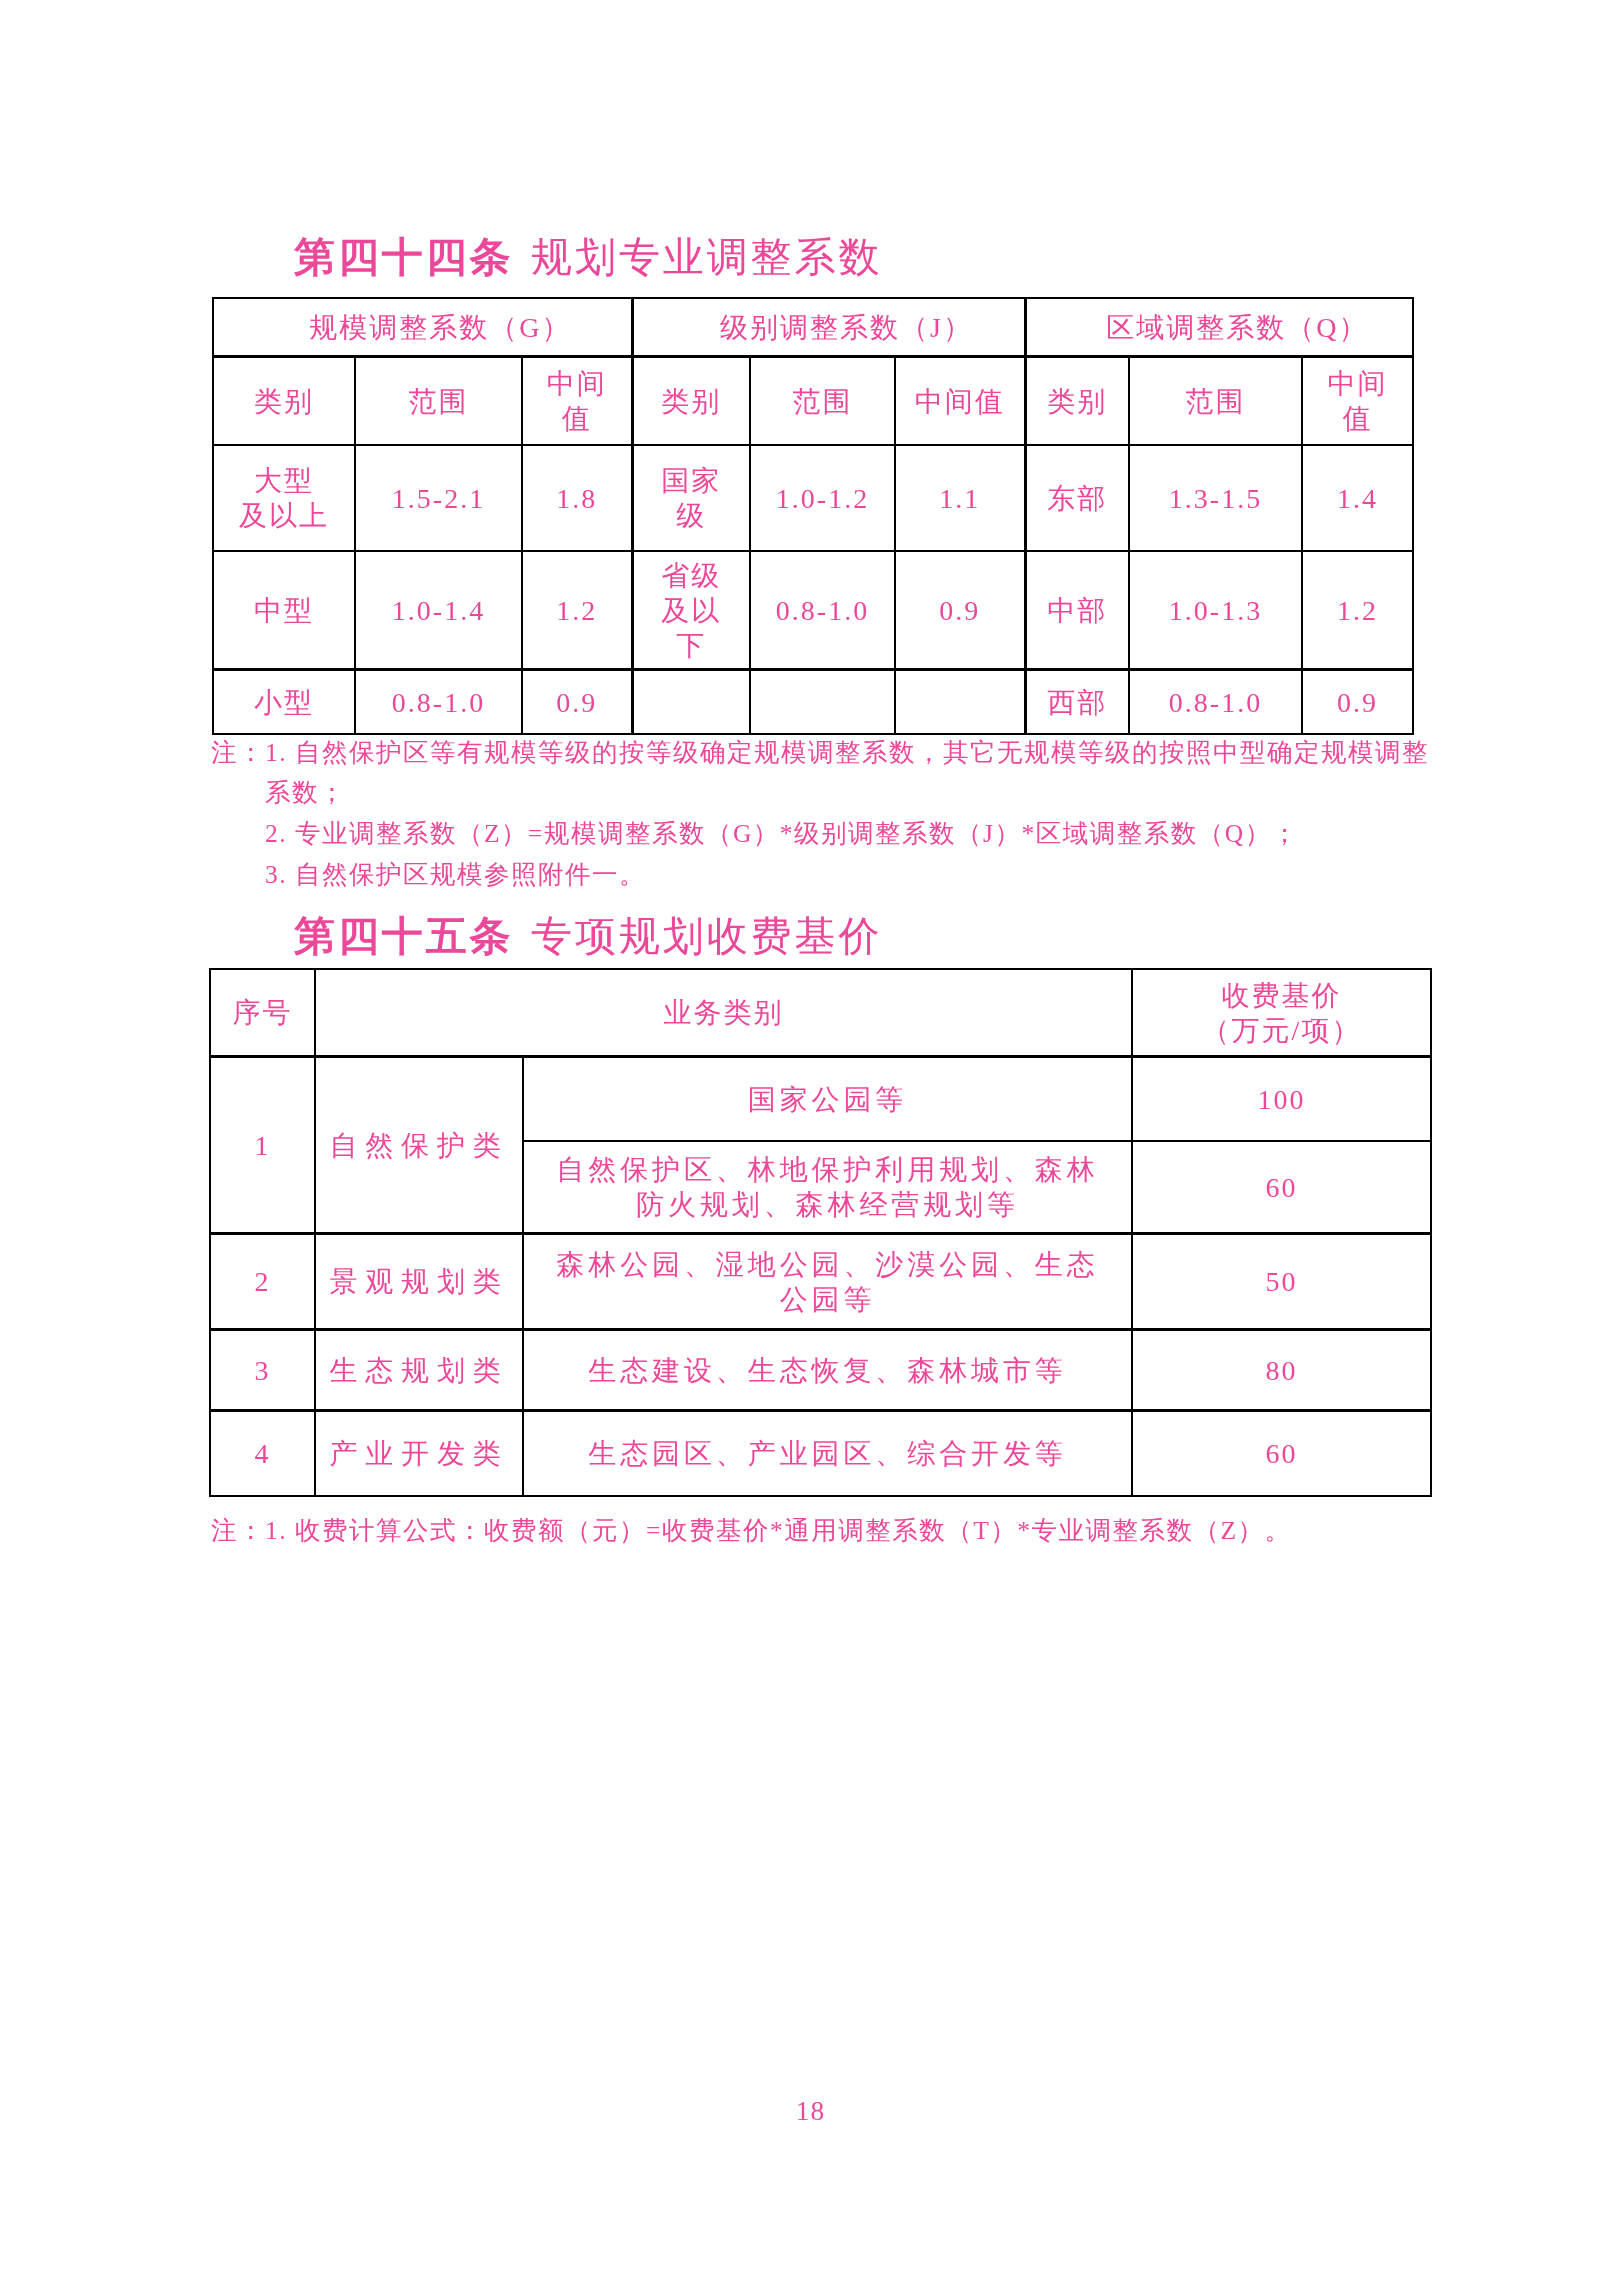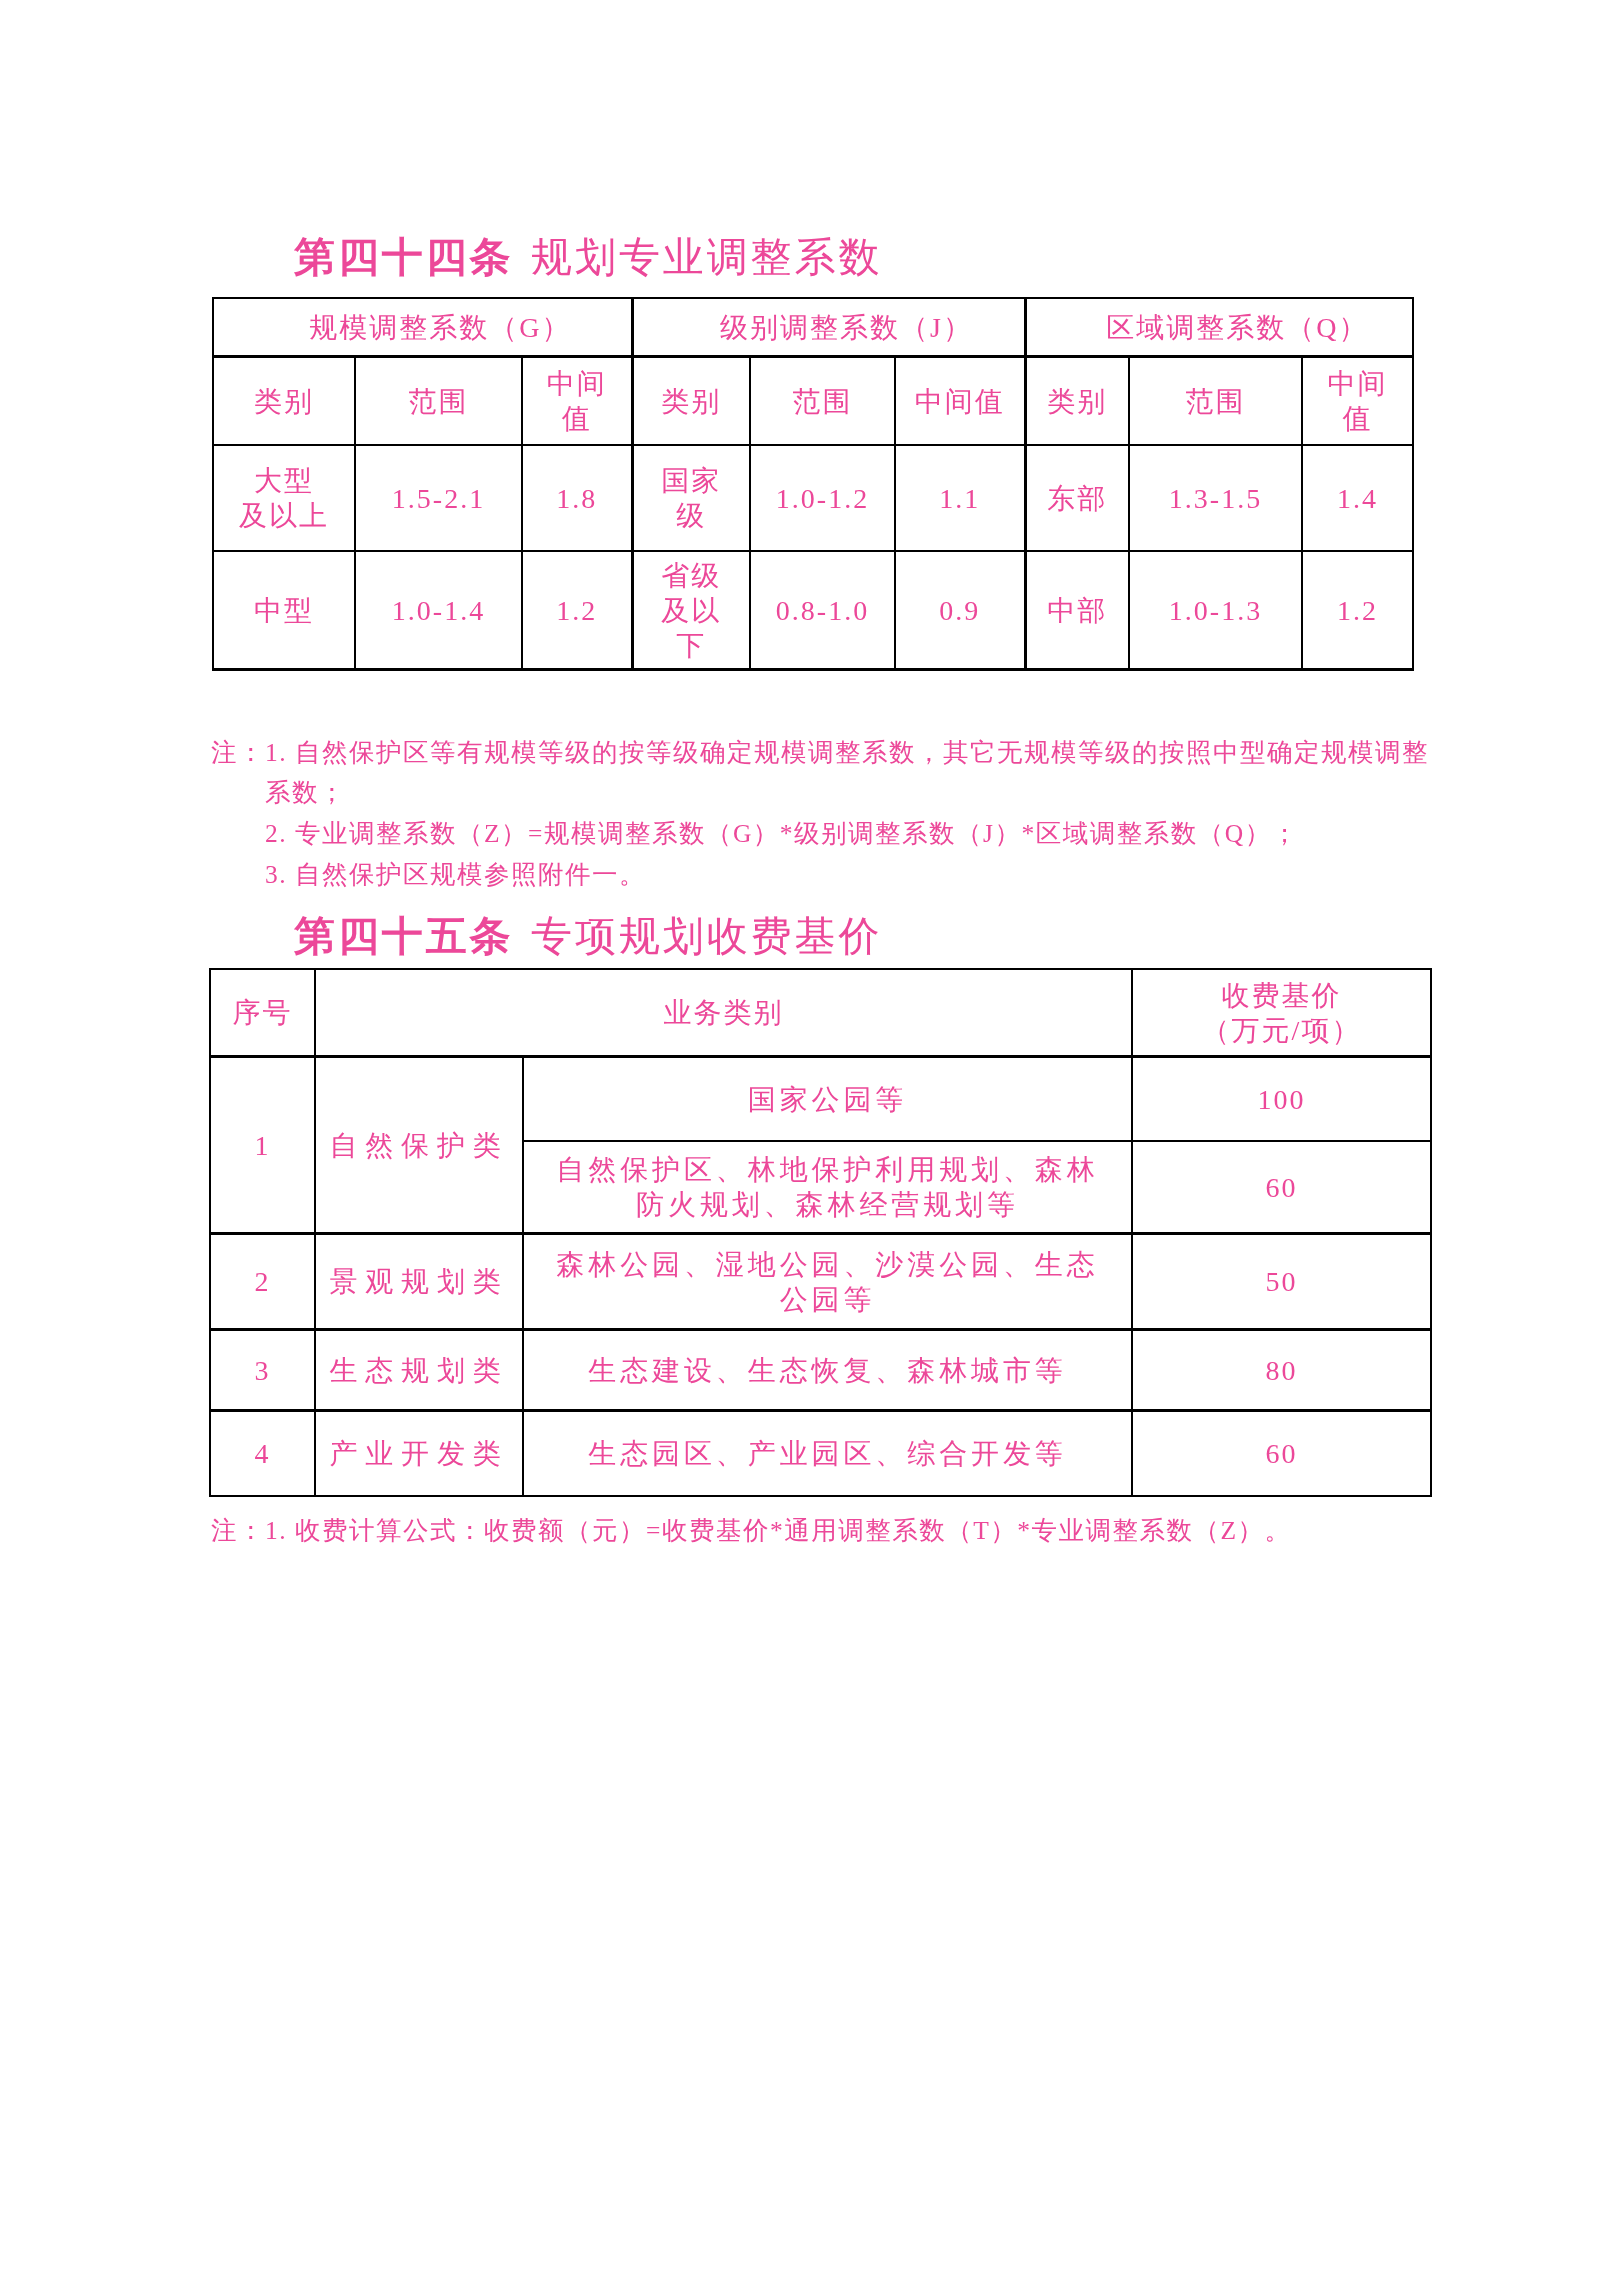--- a/index.html
+++ b/index.html
@@ -130,20 +130,31 @@
       <td class="br4">1.2</td>
       <td>省级
 及以
 下</td>
       <td>0.8-1.0</td>
       <td class="br4">0.9</td>
       <td>中部</td>
       <td>1.0-1.3</td>
       <td>1.2</td>
     </tr>
+    <tr class="row-3">
+      <td>小型</td>
+      <td>0.8-1.0</td>
+      <td class="br4">0.9</td>
+      <td></td>
+      <td></td>
+      <td class="br4"></td>
+      <td>西部</td>
+      <td>0.8-1.0</td>
+      <td>0.9</td>
+    </tr>
   </tbody>
     </table>
 
   <div class="note-block" id="notes44">
     <span class="note-label">注：</span>
     <div class="note-items">
       <div class="note-item">1. 自然保护区等有规模等级的按等级确定规模调整系数，其它无规模等级的按照中型确定规模调整系数；</div>
       <div class="note-item">2. 专业调整系数（Z）=规模调整系数（G）*级别调整系数（J）*区域调整系数（Q）；</div>
       <div class="note-item">3. 自然保护区规模参照附件一。</div>
     </div>
@@ -200,15 +211,16 @@
   </tbody>
     </table>
 
   <div class="note-block" id="notes45">
     <span class="note-label">注：</span>
     <div class="note-items">
       <div class="note-item">1. 收费计算公式：收费额（元）=收费基价*通用调整系数（T）*专业调整系数（Z）。</div>
     </div>
   </div>
 
+  <div class="page-number">18</div>
 
 </div>
 
 
 </body></html>

